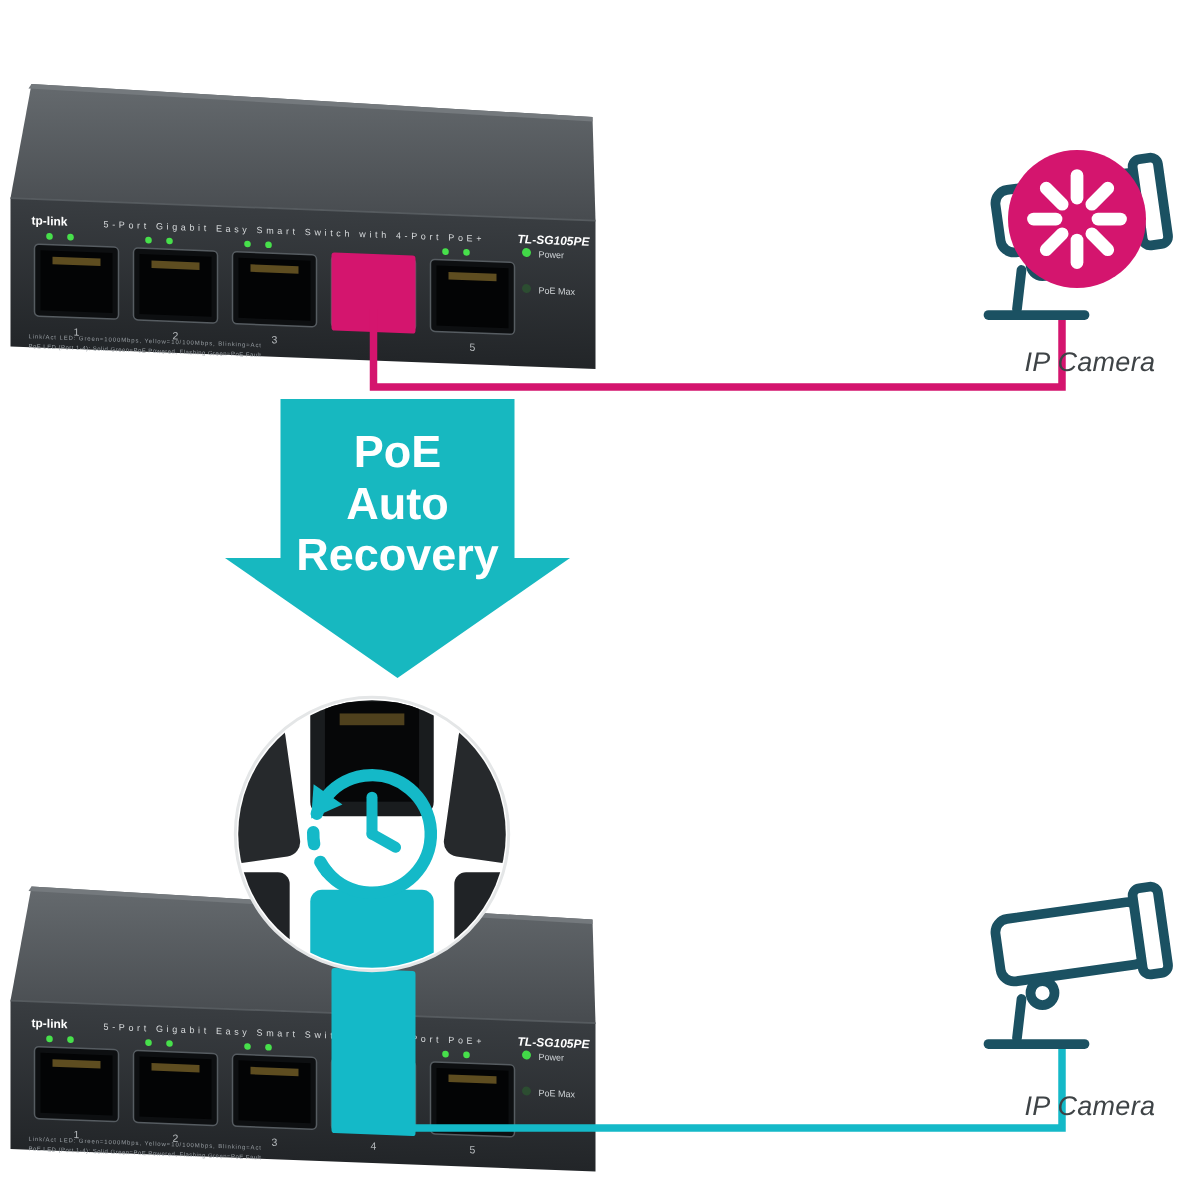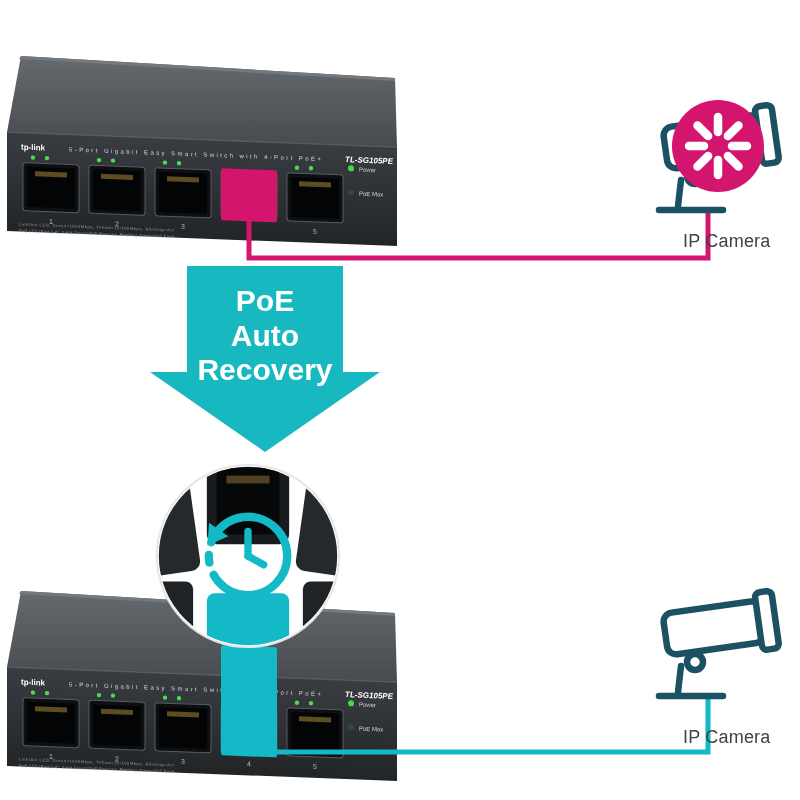--- a/index.html
+++ b/index.html
@@ -5,20 +5,21 @@
   html,body { margin:0; padding:0; background:#fff; }
   .stage {
     position:relative; width:800px; height:800px; background:#ffffff;
     overflow:hidden; font-family:"Liberation Sans", sans-serif;
   }
   .abs { position:absolute; }
   svg text { font-family:"Liberation Sans", sans-serif; }
   .cam-label {
     position:absolute; font-size:18px; color:#3e4346; letter-spacing:.2px;
     white-space:nowrap;
+    font-style:italic;
   }
   .arrow-text { font-weight:bold; fill:#ffffff; font-size:30px; }
 </style>
 </head>
 <body>
 
 <div class="stage">
 
   <svg class="abs" style="left:5px;top:50px" width="400" height="205" viewBox="0 0 400 205">
     <defs>

